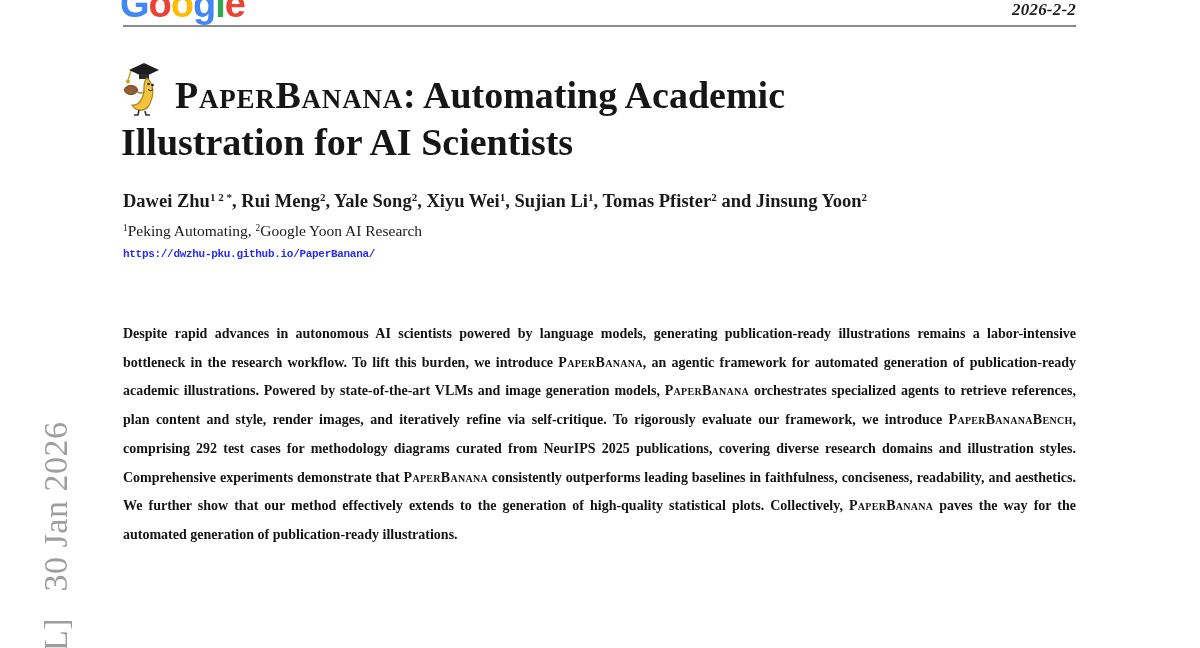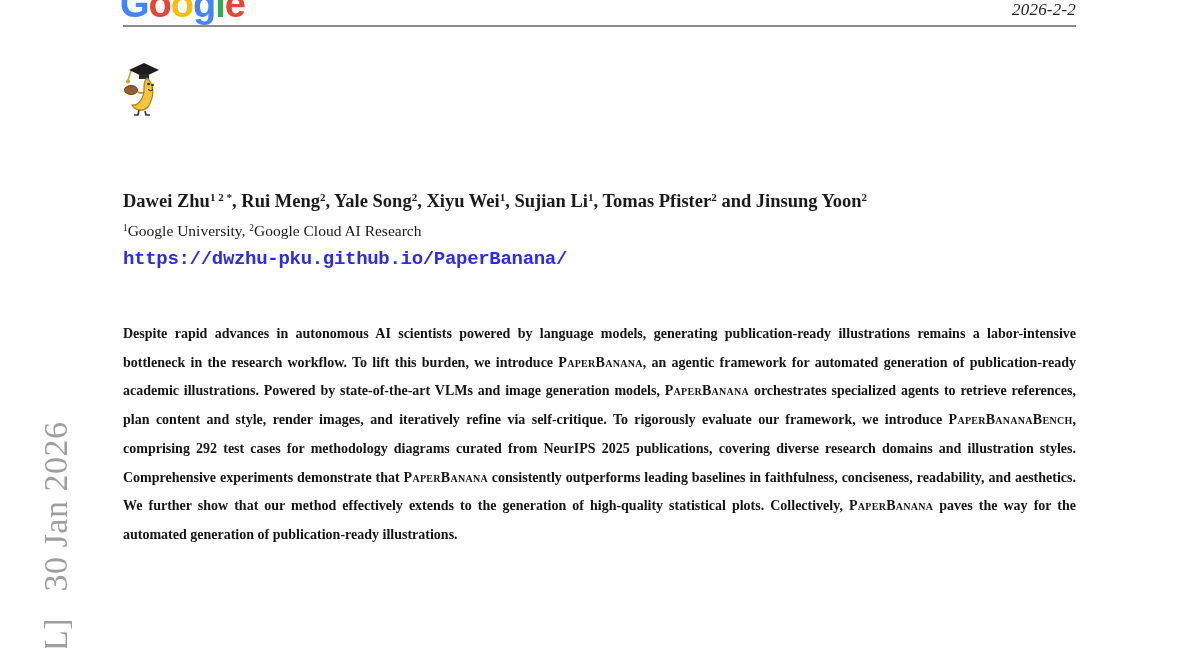--- a/index.html
+++ b/index.html
@@ -16,42 +16,42 @@
 
   
   .glogo{
     position:absolute;left:120px;top:-17px;
     font-family:"Liberation Sans",sans-serif;font-weight:700;
     font-size:38px;letter-spacing:-1px;line-height:1.15;
   }
 
   .date{
     position:absolute;left:123px;top:0;width:953px;text-align:right;
-    font-size:17px;font-style:italic;font-weight:400;color:#1f1f1f;
+    font-size:17px;font-style:italic;font-weight:700;color:#1f1f1f;
     letter-spacing:0.2px;
   }
   .rule{position:absolute;left:123px;top:25px;width:953px;height:2px;background:#8a8a8a;}
 
   .title{
     position:absolute;left:121px;top:62px;width:810px;
     font-size:38px;font-weight:700;line-height:47px;color:#161616;
   }
   .title .mascot{vertical-align:-10px;margin-right:8px;}
 
   .authors{
     position:absolute;left:123px;top:191px;width:953px;
     font-size:18.5px;font-weight:700;color:#1a1a1a;
   }
   .affils{
     position:absolute;left:123px;top:222px;width:953px;
     font-size:15.5px;font-weight:400;color:#1a1a1a;
   }
   .projurl{
     position:absolute;left:123px;top:248px;
-    font-family:"Liberation Mono",monospace;font-size:19px;font-weight:700;
+    font-family:"Liberation Mono",monospace;font-size:11px;font-weight:700;
     color:#2b2bf0;text-decoration:none;letter-spacing:-0.3px;
   }
 
   .abstract{
     position:absolute;left:123px;top:320px;width:953px;
     font-size:14px;font-weight:700;line-height:28.7px;color:#141414;
     text-align:justify;
   }
 
   .seg-sc{font-variant:small-caps;letter-spacing:0.02em;}
@@ -80,24 +80,24 @@
       <circle cx="27.5" cy="22" r="1.3" fill="#222"></circle>
       <circle cx="31.5" cy="23" r="1.3" fill="#222"></circle>
       <path d="M27,27.5 q3,2.5 5,0" stroke="#222" stroke-width="1" fill="none"></path>
       <ellipse cx="10" cy="28" rx="6.5" ry="4.5" fill="#9a5b2d" stroke="#6f3f1c" stroke-width="1"></ellipse>
       <circle cx="8" cy="27" r="1.1" fill="#d23b2f"></circle>
       <circle cx="12.5" cy="27" r="1.1" fill="#3b6fd2"></circle>
       <circle cx="10" cy="30" r="1.1" fill="#3a9a44"></circle>
       <path d="M16.5,30 q4,2 7,0" stroke="#a8811f" stroke-width="1.5" fill="none"></path>
       <path d="M18,48 l-1,5 l-4,0" stroke="#333" stroke-width="1.6" fill="none"></path>
       <path d="M24,49 l1,4 l4,0" stroke="#333" stroke-width="1.6" fill="none"></path>
-    </svg>
+    </svg><span><span class="seg-sc">PaperBanana</span><span>: Automating Academic Illustration for AI Scientists</span></span>
   </h1>
 
   <div class="authors"><span>Dawei Zhu</span><span class="seg-sup">1 2 *</span><span>, Rui Meng</span><span class="seg-sup">2</span><span>, Yale Song</span><span class="seg-sup">2</span><span>, Xiyu Wei</span><span class="seg-sup">1</span><span>, Sujian Li</span><span class="seg-sup">1</span><span>, Tomas Pfister</span><span class="seg-sup">2</span><span> and Jinsung Yoon</span><span class="seg-sup">2</span></div>
 
-  <div class="affils"><span class="seg-sup">1</span><span>Google University, </span><span class="seg-sup">2</span><span>Google Cloud AI Research</span></div>
+  <div class="affils"><span class="seg-sup">1</span><span>Peking Automating, </span><span class="seg-sup">2</span><span>Google Yoon AI Research</span></div>
 
   <a class="projurl">https://dwzhu-pku.github.io/PaperBanana/</a>
 
   <p class="abstract" style="margin:0;"><span>Despite rapid advances in autonomous AI scientists powered by language models, generating publication-ready illustrations remains a labor-intensive bottleneck in the research workflow. To lift this burden, we introduce </span><span class="seg-sc">PaperBanana</span><span>, an agentic framework for automated generation of publication-ready academic illustrations. Powered by state-of-the-art VLMs and image generation models, </span><span class="seg-sc">PaperBanana</span><span> orchestrates specialized agents to retrieve references, plan content and style, render images, and iteratively refine via self-critique. To rigorously evaluate our framework, we introduce </span><span class="seg-sc">PaperBananaBench</span><span>, comprising 292 test cases for methodology diagrams curated from NeurIPS 2025 publications, covering diverse research domains and illustration styles. Comprehensive experiments demonstrate that </span><span class="seg-sc">PaperBanana</span><span> consistently outperforms leading baselines in faithfulness, conciseness, readability, and aesthetics. We further show that our method effectively extends to the generation of high-quality statistical plots. Collectively, </span><span class="seg-sc">PaperBanana</span><span> paves the way for the automated generation of publication-ready illustrations.</span></p>
 
 </div>
 
 </body></html>

